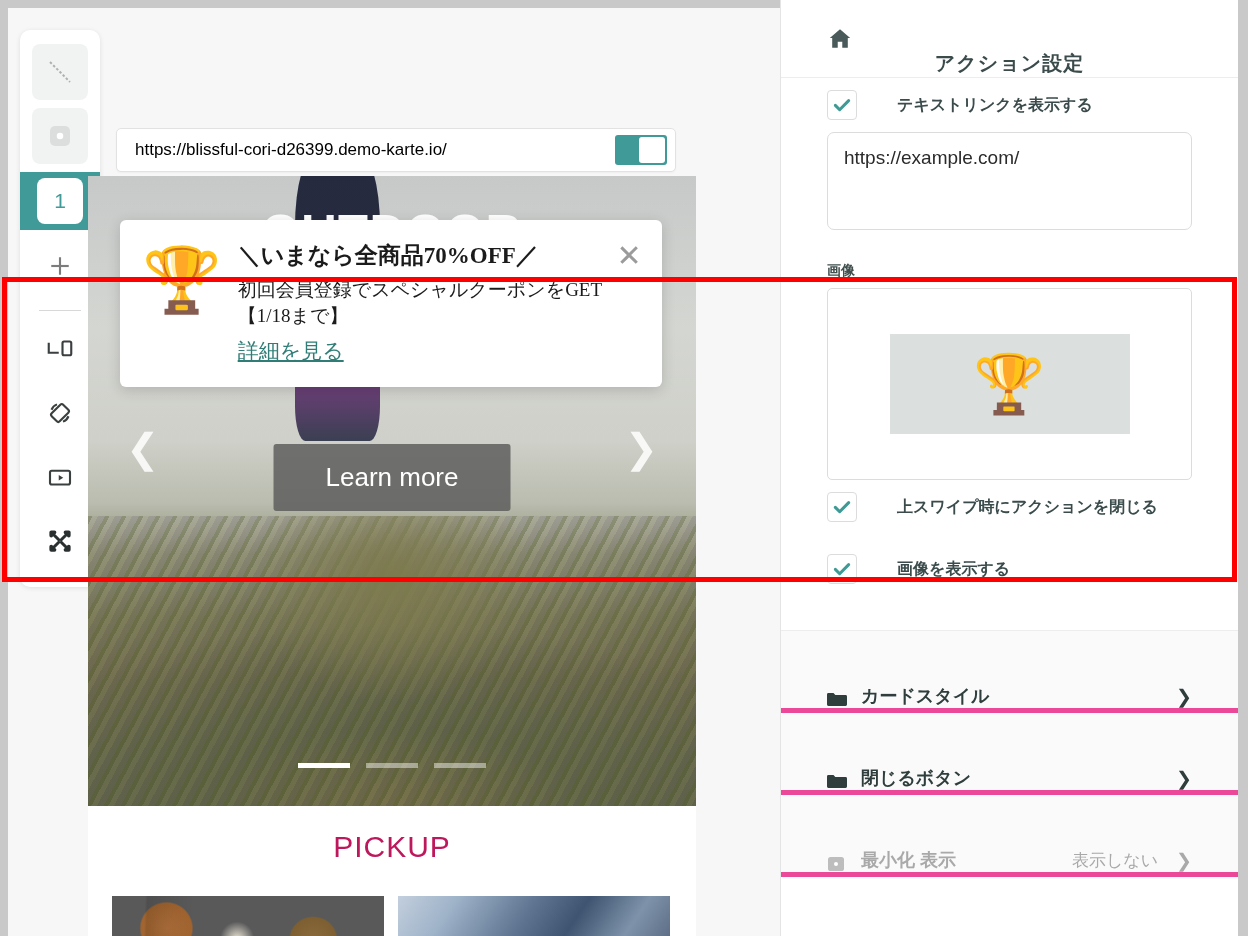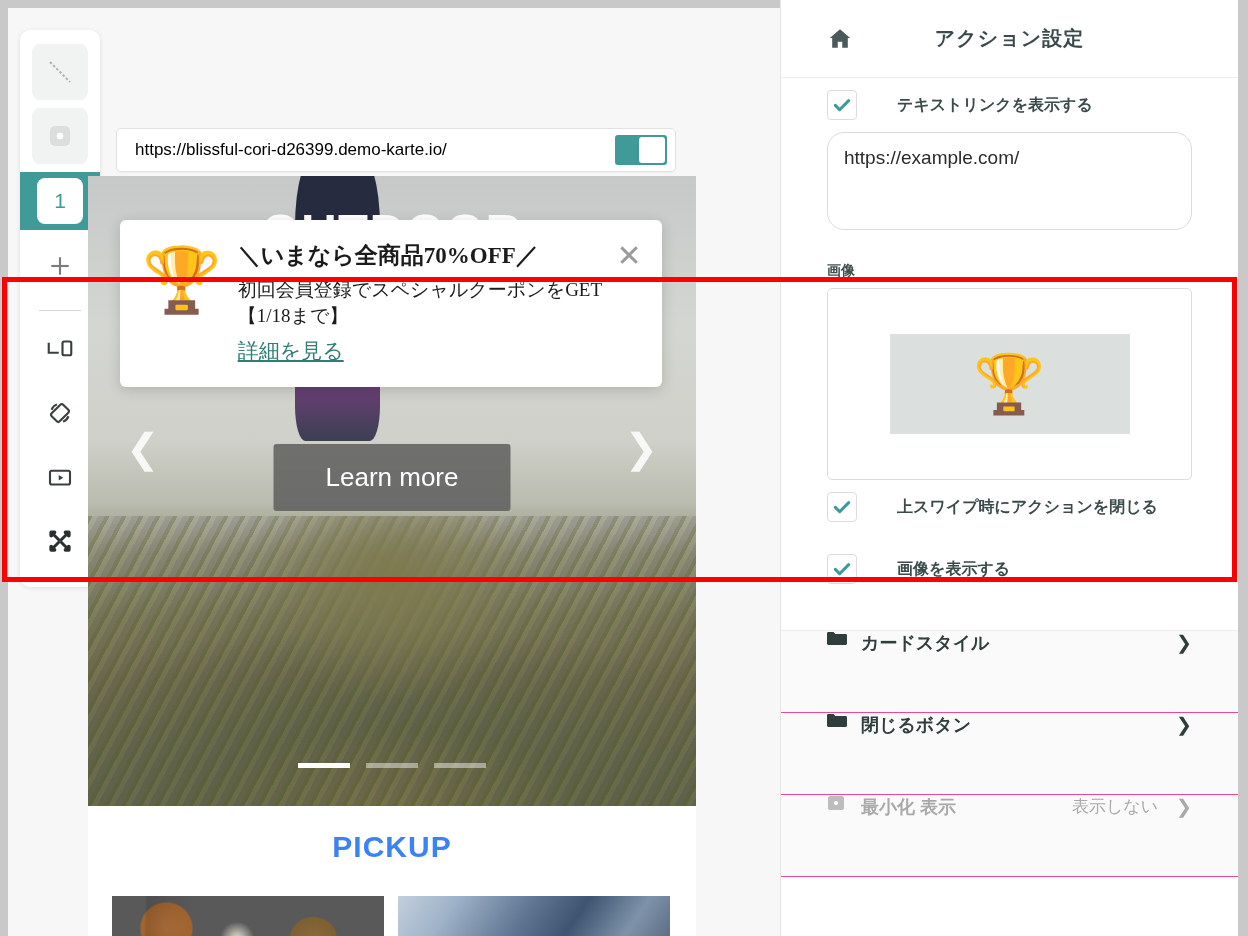--- a/index.html
+++ b/index.html
@@ -189,24 +189,23 @@
 
   .pickup {
     position: absolute;
     left: 0; top: 630px;
     width: 608px; height: 138px;
     background: #ffffff;
   }
   .pickup-title {
     text-align: center;
     font-size: 30px;
-    color: #3b82f6;
+    color: #be185d;
     letter-spacing: 1px;
     padding-top: 24px;
-    font-weight: bold;
   }
   .pickup-grid {
     position: absolute;
     left: 24px; top: 90px;
     display: flex; gap: 14px;
   }
   .pk-card { width: 272px; height: 90px; overflow: hidden; cursor: pointer; }
   .pk-1 {
     background:
       linear-gradient(92deg, rgba(0,0,0,0) 12%, rgba(0,0,0,.12) 13%, rgba(0,0,0,0) 30%),
@@ -274,21 +273,21 @@
     background: #ffffff;
     border-left: 1px solid #e4e4e4;
   }
   .panel-scroll {
     position: absolute;
     inset: 0 10px 0 0;
     overflow: hidden;
   }
   .panel-header {
     height: 78px;
-    display: flex; align-items: center;
+    display: flex; align-items: flex-end;
     border-bottom: 1px solid #ededed;
     position: relative;
   }
   .home-btn {
     position: absolute;
     left: 46px; top: 50%;
     transform: translateY(-50%);
     cursor: pointer;
     line-height: 0;
   }
@@ -329,21 +328,21 @@
   .field-label {
     font-size: 14px;
     font-weight: bold;
     color: #41504f;
     margin: 6px 0 8px 0;
   }
   .textarea {
     width: 100%;
     height: 98px;
     border: 1px solid #dcdcdc;
-    border-radius: 17px;
+    border-radius: 7px;
     padding: 14px 16px;
     font-size: 19px;
     color: #2b2b2b;
     font-family: "Liberation Sans", sans-serif;
     resize: none;
     background: #ffffff;
     outline: none;
   }
 
   .imgbox {
@@ -372,22 +371,22 @@
     pointer-events: none;
     z-index: 40;
   }
 
   .panel-gap { height: 34px; }
   .divider { height: 1px; background: #ededed; }
 
   .list-row {
     height: 82px;
     background: #fafafa;
-    border-bottom: 1px solid #ec4899;
-    display: flex; align-items: flex-start;
+    border-bottom: 5px solid #ec4899;
+    display: flex; align-items: flex-end;
     padding: 0 46px;
     cursor: pointer;
   }
   .list-row .folder { margin-right: 14px; line-height: 0; flex: 0 0 auto; }
   .list-row .lbl {
     flex: 1;
     font-size: 18px;
     font-weight: bold;
     color: #2f3d3d;
   }

